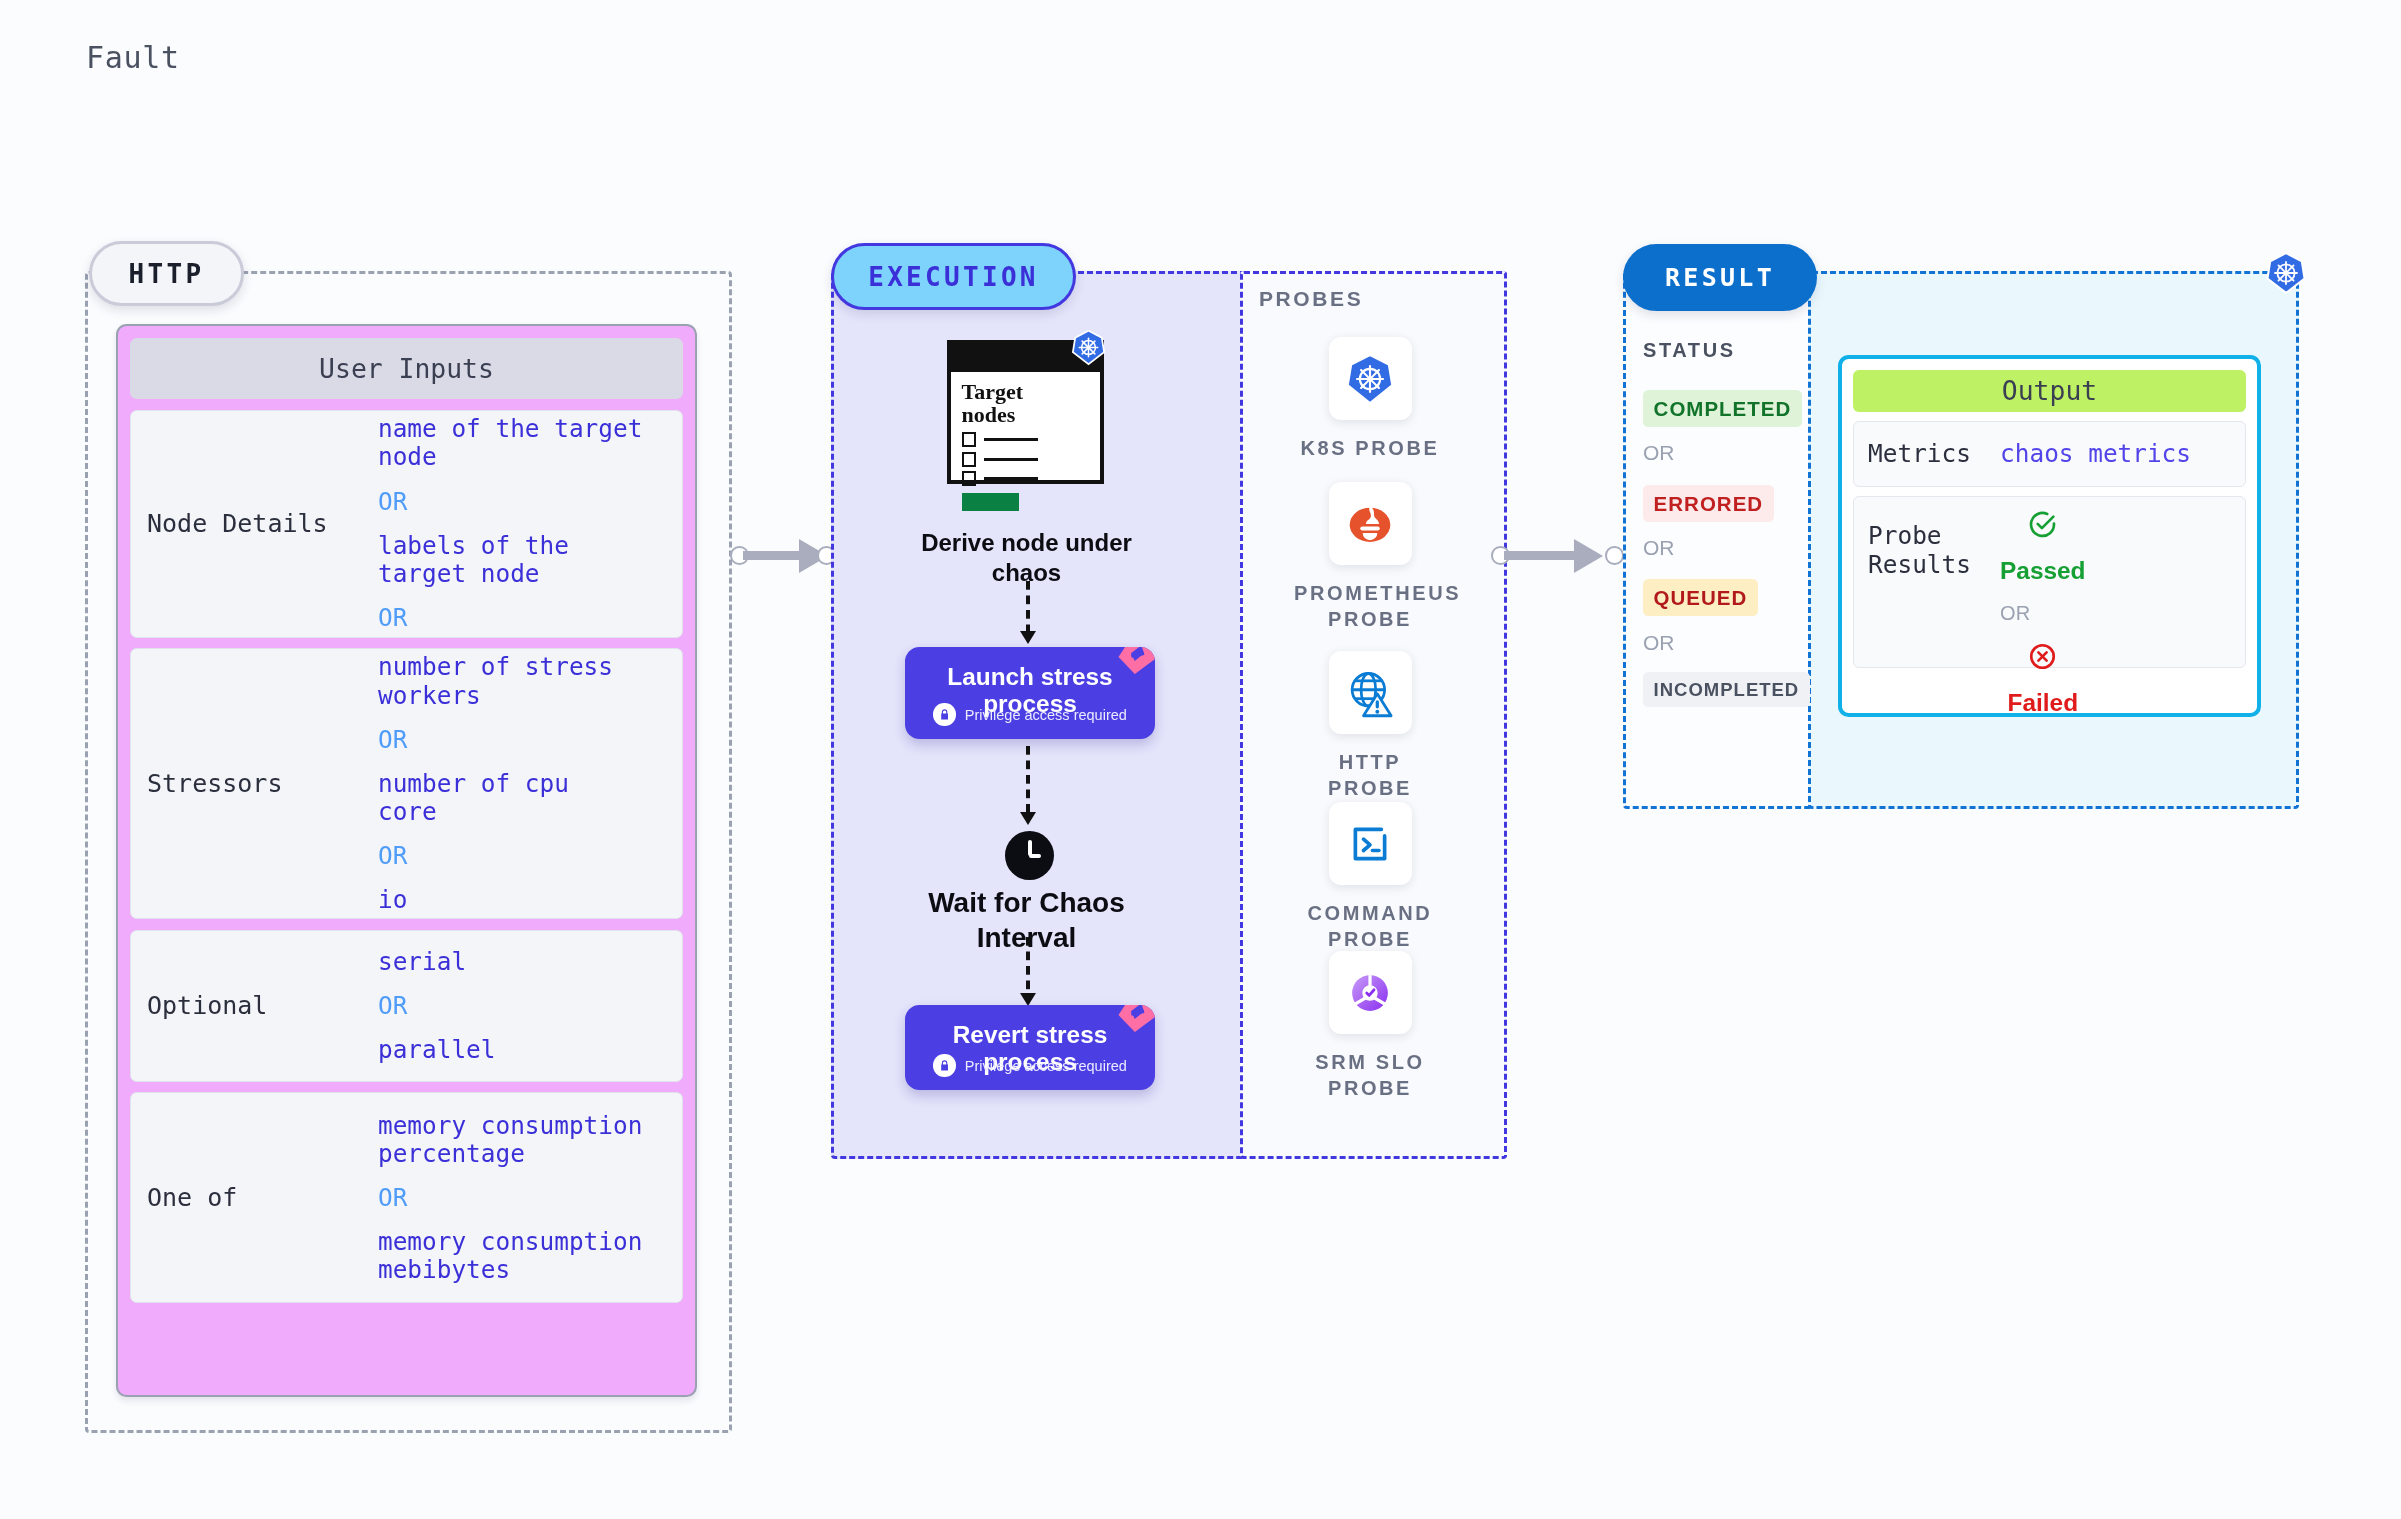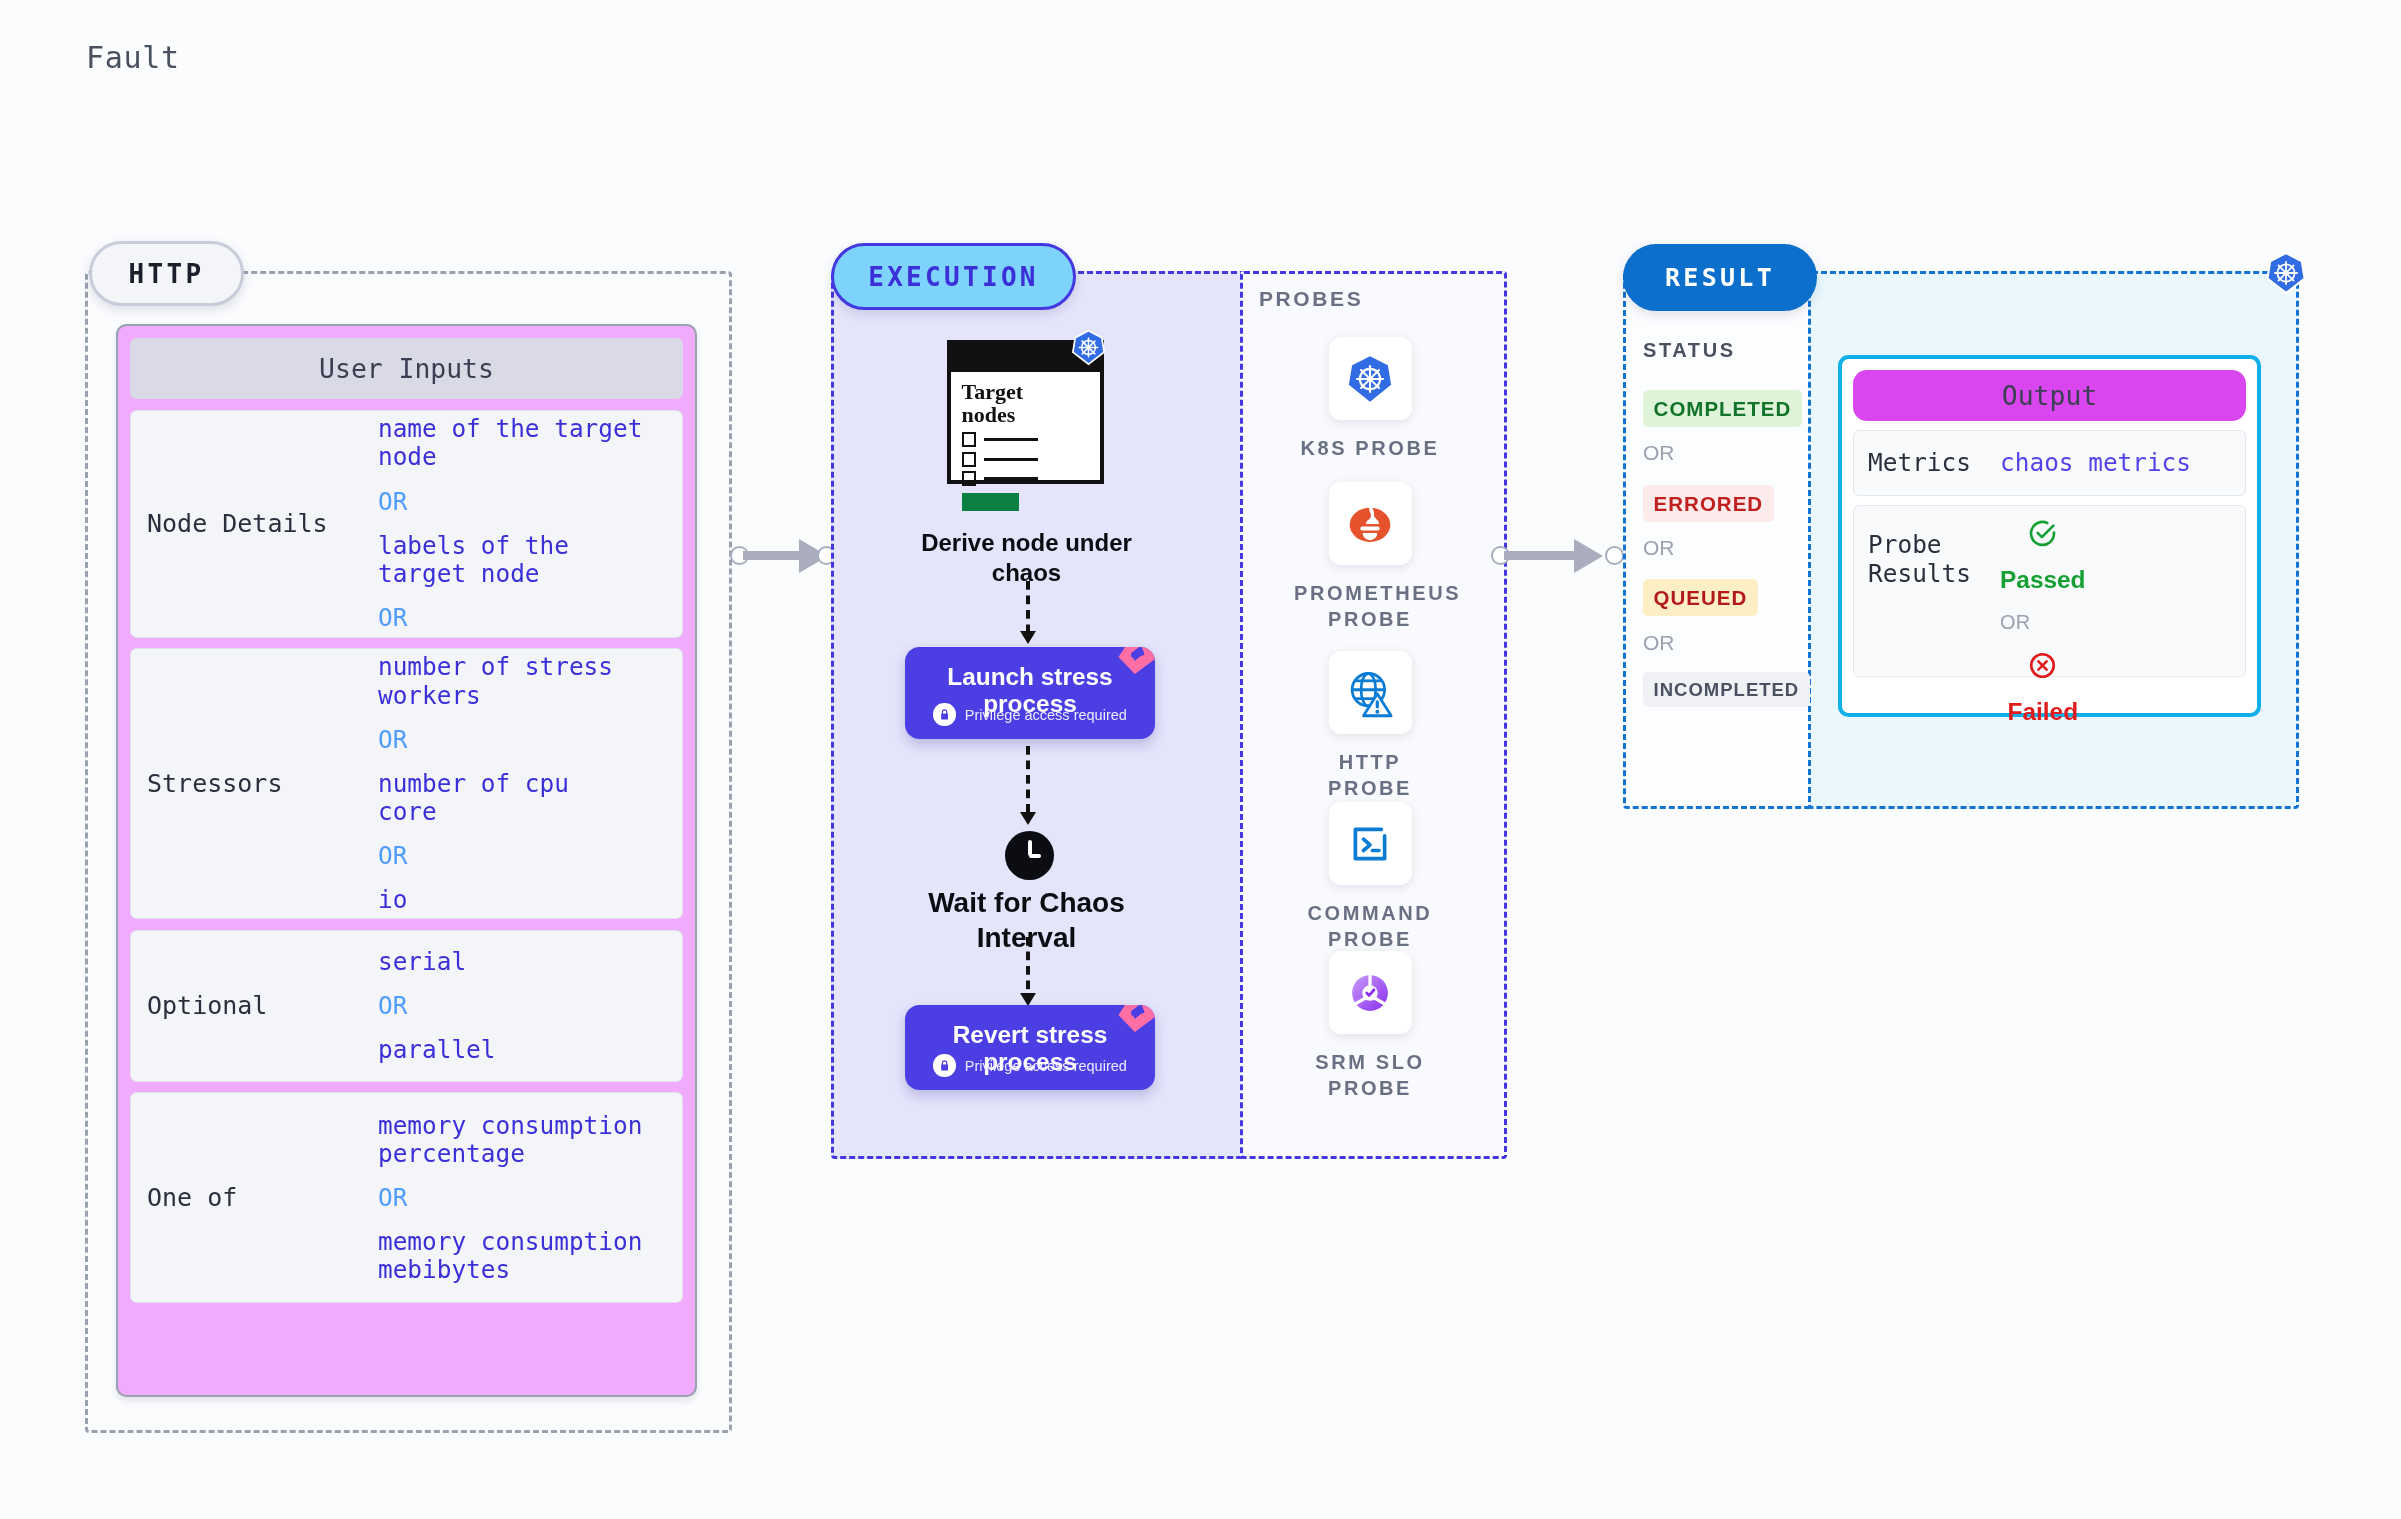--- a/index.html
+++ b/index.html
@@ -158,21 +158,21 @@
     font-size:20.5px;font-weight:bold;letter-spacing:1px;
   }
   .or-small{position:absolute;left:1643px;font-size:21px;color:#9aa1b1;}
 
   #output-card{
     position:absolute;left:1838px;top:355px;width:423px;height:362px;
     background:#fff;border:4px solid #12b0e8;border-radius:10.6px;
     box-sizing:border-box;padding:10.6px;
   }
   #output-title{
-    background:#d946ef;border-radius:14px;height:51px;
+    background:#bef264;border-radius:6px;height:42px;
     display:flex;align-items:center;justify-content:center;
     font-family:"DejaVu Sans Mono","Liberation Mono",monospace;
     font-size:26.4px;color:#3a3f52;
   }
   .out-row{
     background:#f8fafc;border:1.3px solid #e4e7ee;border-radius:6px;
     display:flex;align-items:center;margin-top:9.2px;box-sizing:border-box;padding:13.2px 14.5px;
   }
   .out-label{
     width:132px;flex:0 0 132px;

